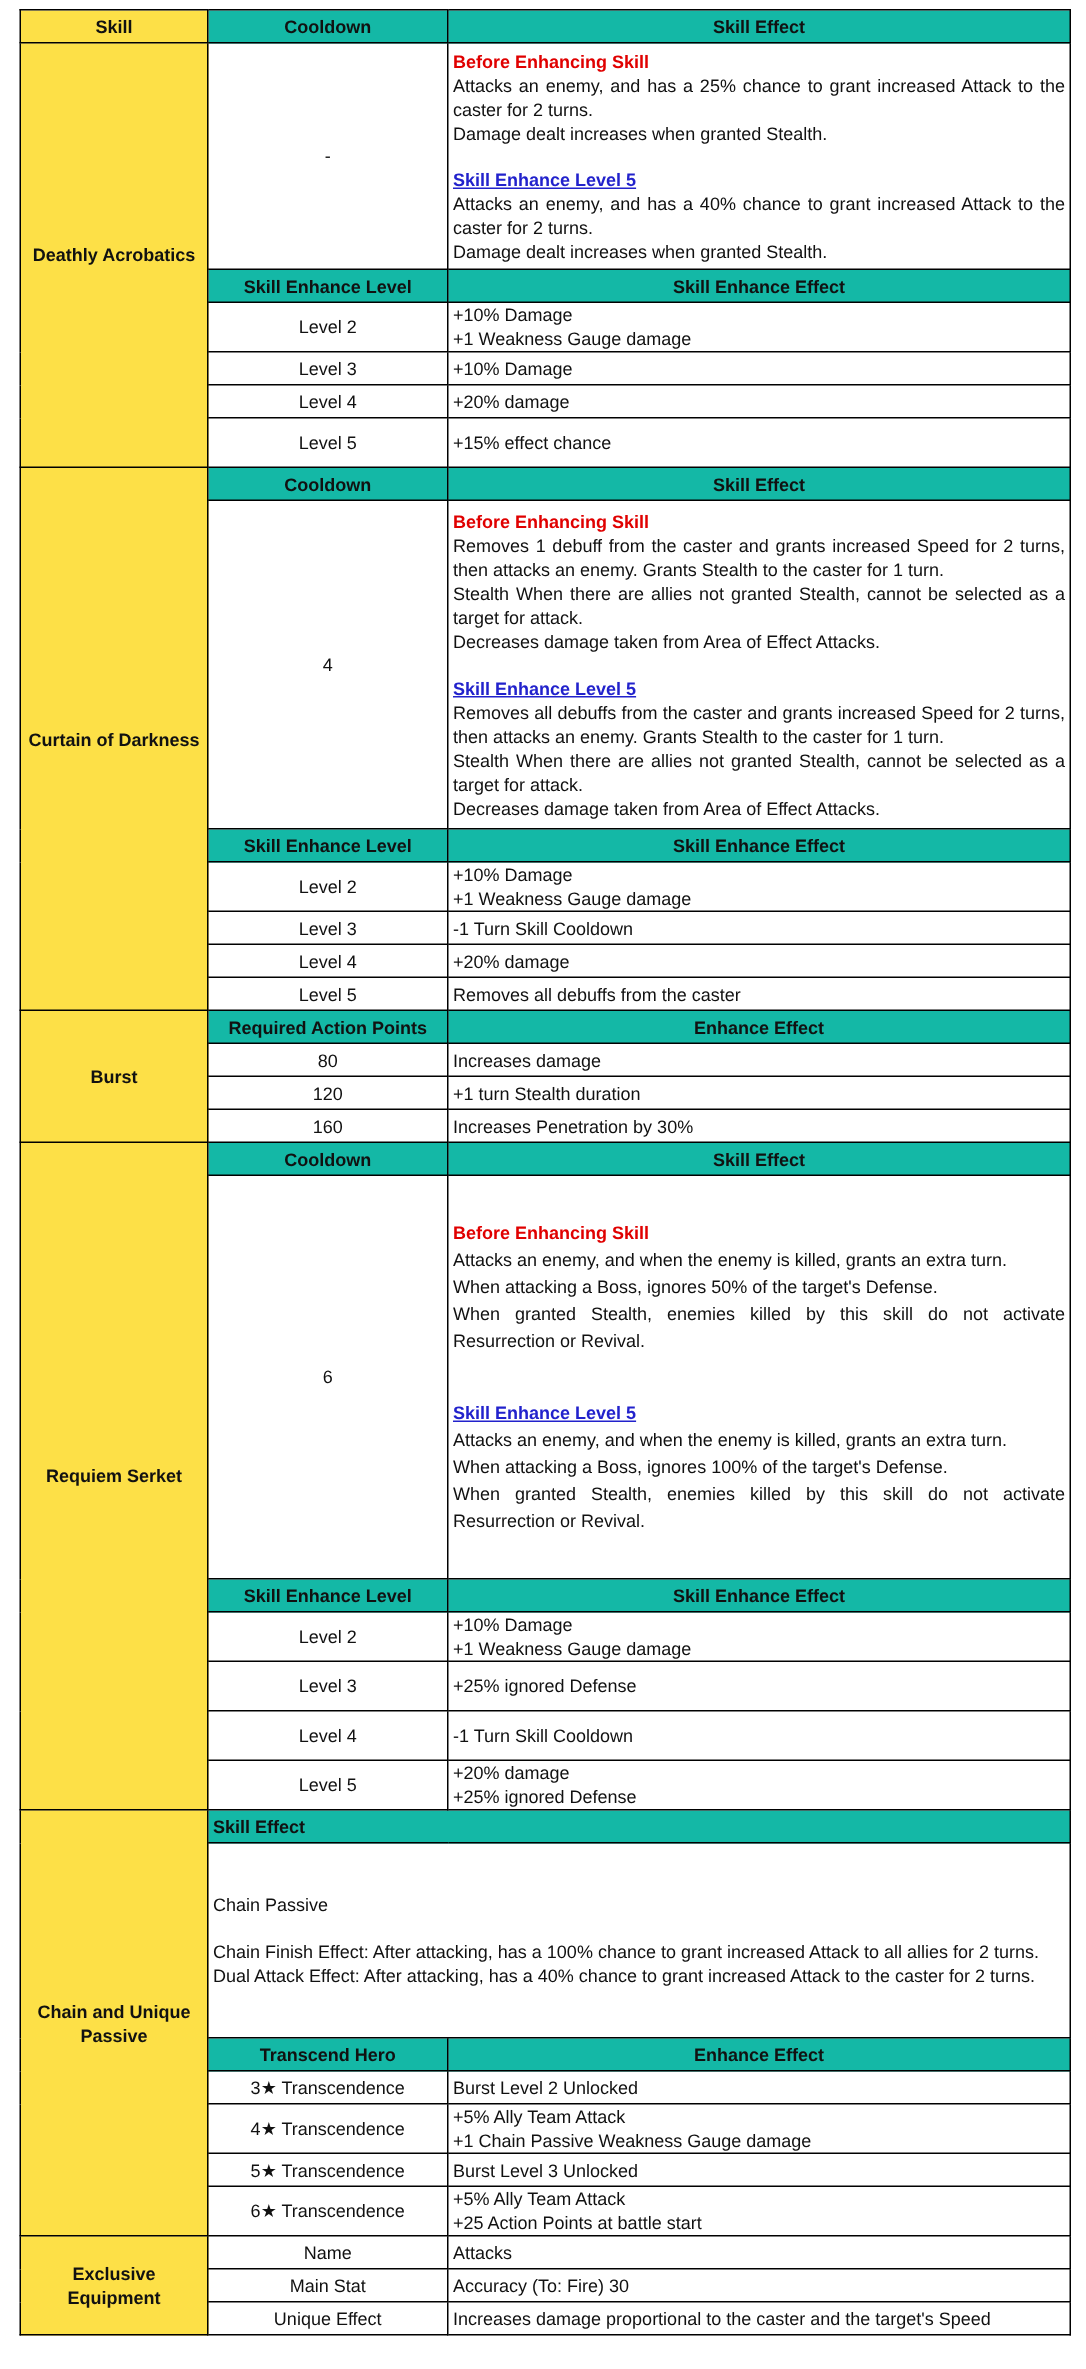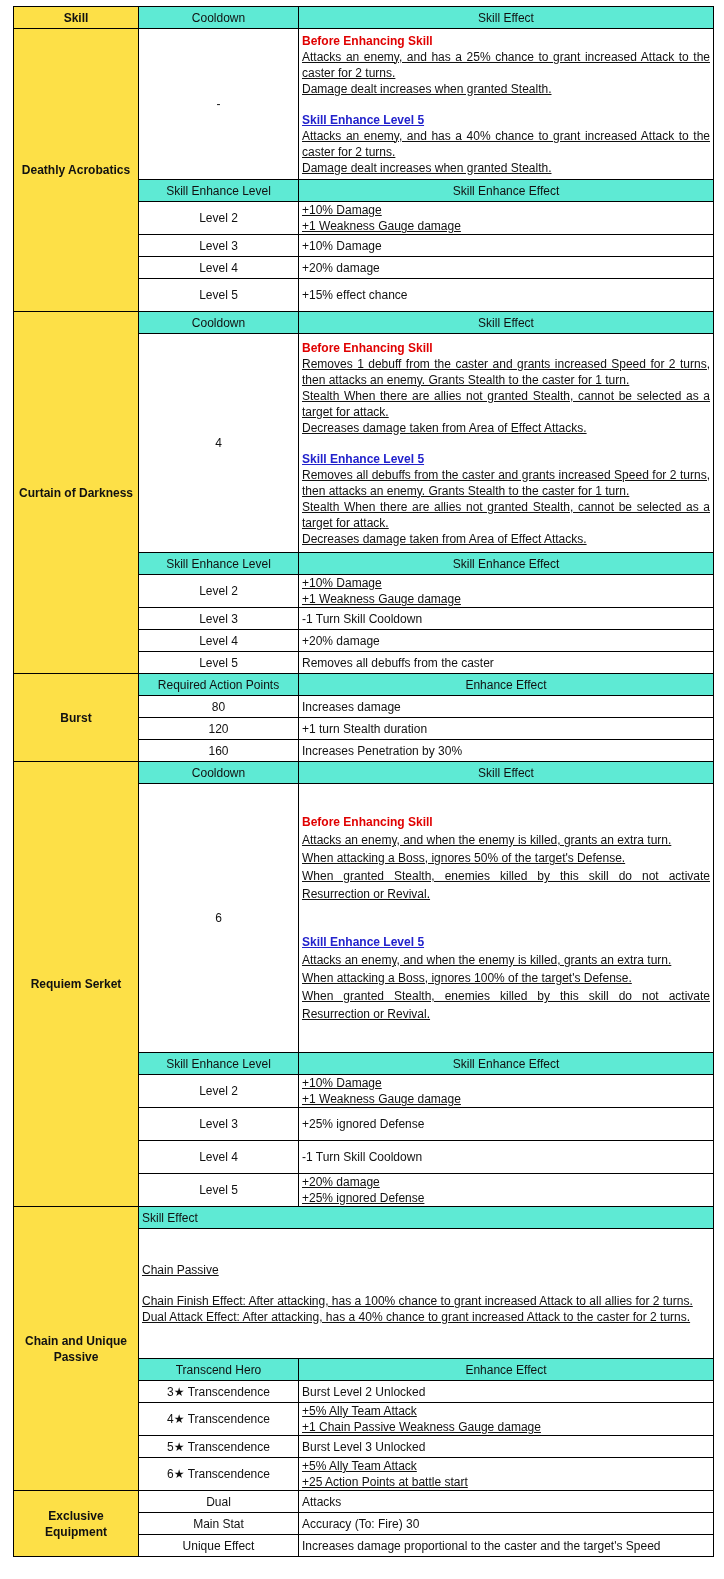--- a/index.html
+++ b/index.html
@@ -1,30 +1,30 @@
 <!DOCTYPE html>
 <html><head>
 <meta charset="utf-8">
 <style>
   html, body { margin: 0; padding: 0; background: #ffffff; }
   body { width: 724px; height: 1579px; position: relative; overflow: hidden;
          font-family: "Liberation Sans", "DejaVu Sans", sans-serif; font-size: 12px; color: #111; }
   table { position: absolute; left: 13px; top: 6px; width: 700px; border-collapse: collapse; table-layout: fixed; }
   td { border: 1px solid #000; padding: 0 3px; vertical-align: middle; line-height: 16px; }
   .skill { background: #fde047; font-weight: bold; text-align: center; }
-  .hdr { background: #5eead4; font-weight: normal; text-align: center; height: 21px; }
+  .hdr { background: #14b8a6; font-weight: bold; text-align: center; height: 21px; }
   .hdr-left { text-align: left; }
   .c { text-align: center; }
   .red { color: #e00000; font-weight: bold; }
   .blue { color: #2222cc; font-weight: bold; text-decoration: underline; }
   .eff { text-align: justify; border-radius: 12px; }
   .blk { display: block; }
   .gap { display: block; height: 15px; }
   .gap2 { display: block; height: 30px; }
-  .ln { display: block; text-decoration: underline; }
+  .ln { display: block; }
 </style>
 </head>
 <body>
 
 <table>
   <colgroup>
       <col style="width:125px">
       <col style="width:160px">
       <col style="width:415px">
     </colgroup>
@@ -213,21 +213,21 @@
   <tr>
     <td class="c" style="height:32px">6★ Transcendence</td>
     <td>
       <span class="ln">+5% Ally Team Attack</span>
       <span class="ln">+25 Action Points at battle start</span>
     </td>
   </tr>
 
   <tr>
     <td class="skill" rowspan="3">Exclusive Equipment</td>
-    <td class="c" style="height:21px">Dual</td>
+    <td class="c" style="height:21px">Name</td>
     <td>Attacks</td>
   </tr>
   <tr>
     <td class="c" style="height:21px">Main Stat</td>
     <td>Accuracy (To: Fire) 30</td>
   </tr>
   <tr>
     <td class="c" style="height:21px">Unique Effect</td>
     <td>Increases damage proportional to the caster and the target's Speed</td>
   </tr>

